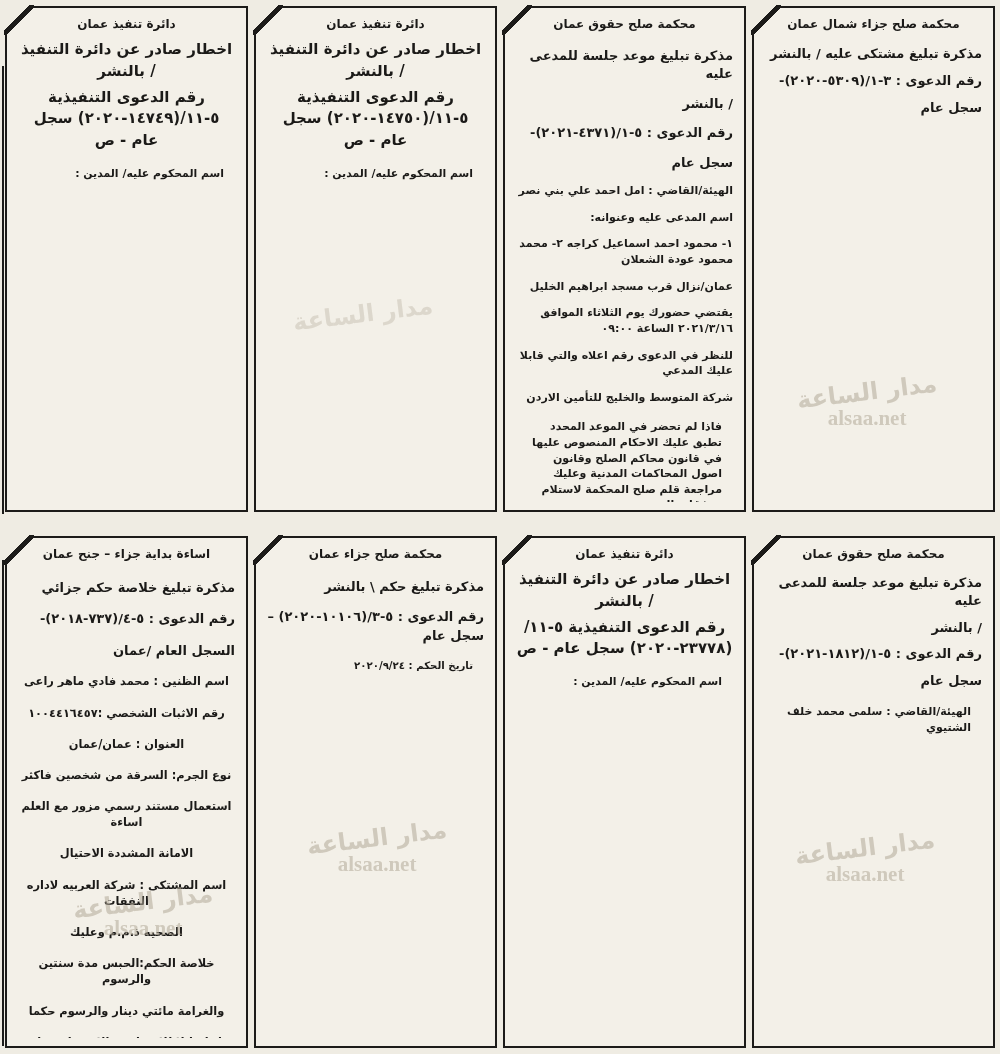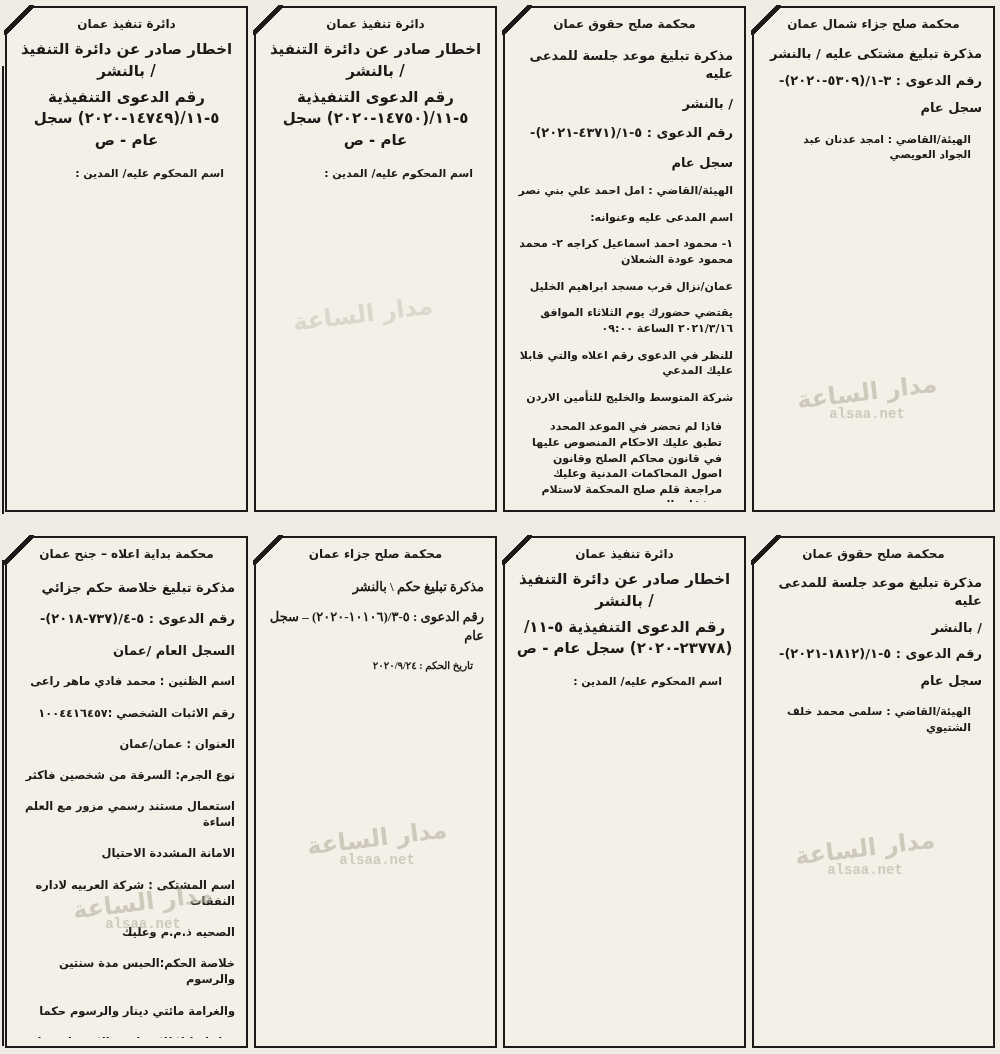--- a/index.html
+++ b/index.html
@@ -37,33 +37,33 @@
   .sub{text-align:right;margin:11px 0;font-size:13px;}
   .sub2{text-align:center;margin:3px 0 4px;font-size:15px;}
   .body-sp{margin:0 0 11px;}
   
   .notice:nth-child(1) .body{font-size:10.8px;line-height:1.4;}
   .notice:nth-child(1) .sub{margin:9px 0;}
   .notice:nth-child(3) .body,
   .notice:nth-child(4) .body,
   .notice:nth-child(6) .body{font-size:10.9px;line-height:1.45;}
   .notice:nth-child(5) .sub{margin:8px 0;}
-  .notice:nth-child(7) .body{font-size:10.2px;line-height:1.42;font-family:Liberation Serif, serif;}
+  .notice:nth-child(7) .body{font-size:10.2px;line-height:1.42;}
   .notice:nth-child(7) .sub{margin:12px 0;}
   .notice:nth-child(8) .body{font-size:11.4px;}
   .notice:nth-child(8) .sub{margin:13px 0;}
-  .notice:nth-child(8) .body-sp{margin:0 0 15px;}
+  .notice:nth-child(8) .body-sp{margin:0 0 15px;text-align:center;}
   
   .edge-rule{position:absolute;width:2px;background:var(--border);left:2px;}
   #rule-top{top:66px;height:448px;}
   #rule-bottom{top:560px;height:486px;}
   
   .wm{position:absolute;z-index:5;pointer-events:none;color:var(--wm);opacity:.55;text-align:center;}
   .wm .brand{display:block;font-size:24px;font-weight:700;transform:rotate(-7deg);}
-  .wm .site{display:block;font-size:14px;font-weight:700;font-family:Liberation Mono, monospace;direction:ltr;}
+  .wm .site{display:block;font-size:21px;font-weight:700;font-family:Liberation Serif, serif;direction:ltr;}
   #wm1{left:782px;top:378px;width:170px;}
   #wm2{left:780px;top:834px;width:170px;}
   #wm3{left:278px;top:300px;width:170px;opacity:.35;}
   #wm4{left:292px;top:824px;width:170px;}
   #wm5{left:48px;top:888px;width:190px;}
 </style>
 </head>
 <body>
 
 <div id="page">
@@ -71,21 +71,20 @@
   <div id="rule-bottom" class="edge-rule"></div>
 
   <section id="notices-grid">
       <article class="notice">
     <div class="cut"></div>
     <h2 class="title">محكمة صلح جزاء شمال عمان</h2>
     <div class="body">
           <div class="ln sub">مذكرة تبليغ مشتكى عليه / بالنشر</div>
           <div class="ln sub">رقم الدعوى : ٣-١/(٥٣٠٩-٢٠٢٠)-</div>
           <div class="ln sub">سجل عام</div>
-          <div class="ln body">الهيئة/القاضي : امجد عدنان عبد الجواد العويصي</div>
         </div>
   </article>
       <article class="notice">
     <div class="cut"></div>
     <h2 class="title">محكمة صلح حقوق عمان</h2>
     <div class="body">
           <div class="ln sub">مذكرة تبليغ موعد جلسة للمدعى عليه</div>
           <div class="ln sub">/ بالنشر</div>
           <div class="ln sub">رقم الدعوى : ٥-١/(٤٣٧١-٢٠٢١)-</div>
           <div class="ln sub">سجل عام</div>
@@ -141,21 +140,21 @@
     <div class="cut"></div>
     <h2 class="title">محكمة صلح جزاء عمان</h2>
     <div class="body">
           <div class="ln sub">مذكرة تبليغ حكم \ بالنشر</div>
           <div class="ln sub">رقم الدعوى : ٥-٣/(١٠١٠٦-٢٠٢٠) – سجل عام</div>
           <div class="ln body">تاريخ الحكم : ٢٠٢٠/٩/٢٤</div>
         </div>
   </article>
       <article class="notice">
     <div class="cut"></div>
-    <h2 class="title">محكمة بداية اعلاه – جنح عمان</h2>
+    <h2 class="title">اساءة بداية جزاء – جنح عمان</h2>
     <div class="body">
           <div class="ln sub">مذكرة تبليغ خلاصة حكم جزائي</div>
           <div class="ln sub">رقم الدعوى : ٥-٤/(٧٣٧-٢٠١٨)-</div>
           <div class="ln sub">السجل العام /عمان</div>
           <div class="ln body-sp">اسم الظنين : محمد فادي ماهر راعى</div>
           <div class="ln body-sp">رقم الاثبات الشخصي :١٠٠٤٤١٦٤٥٧</div>
           <div class="ln body-sp">العنوان : عمان/عمان</div>
           <div class="ln body-sp">نوع الجرم: السرقة من شخصين فاكثر</div>
           <div class="ln body-sp">استعمال مستند رسمي مزور مع العلم اساءة</div>
           <div class="ln body-sp">الامانة المشددة الاحتيال</div>

